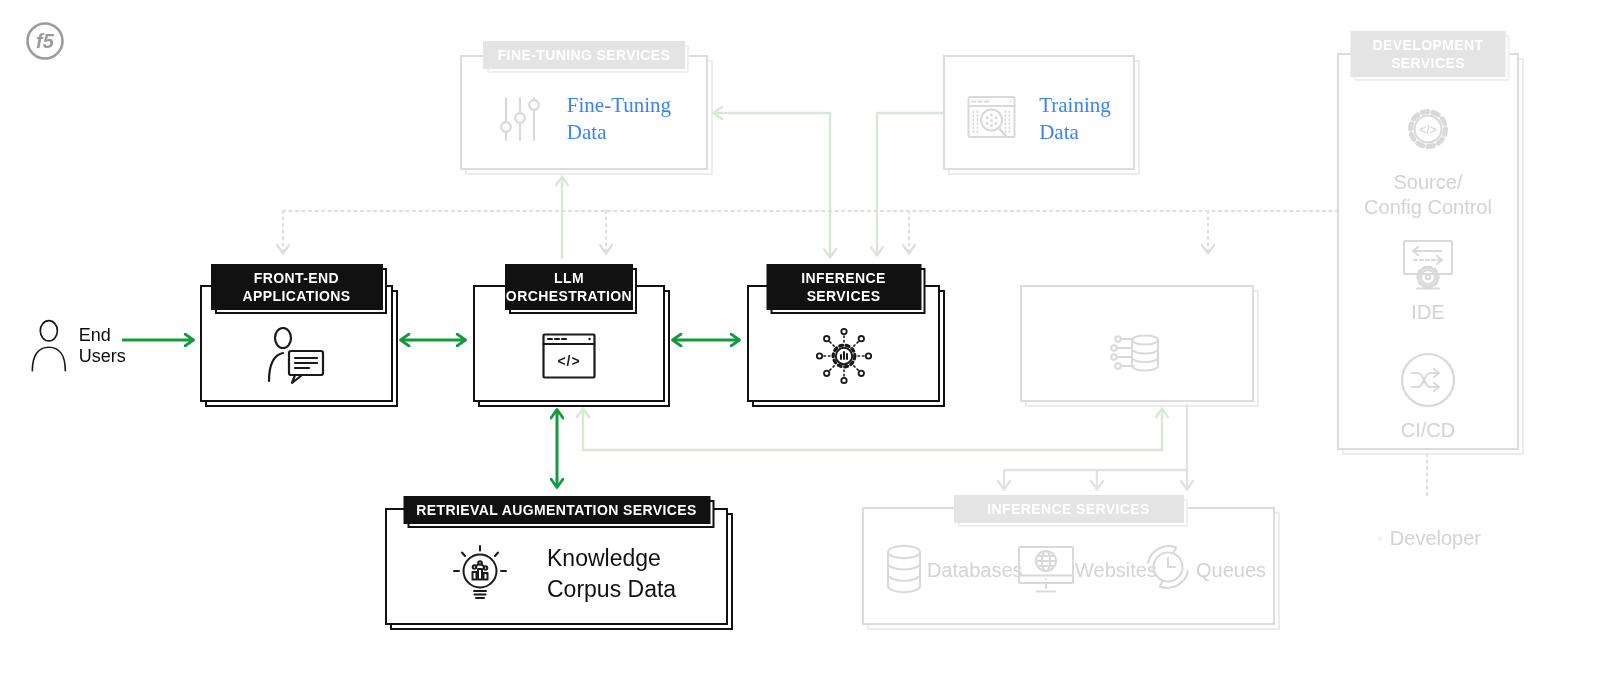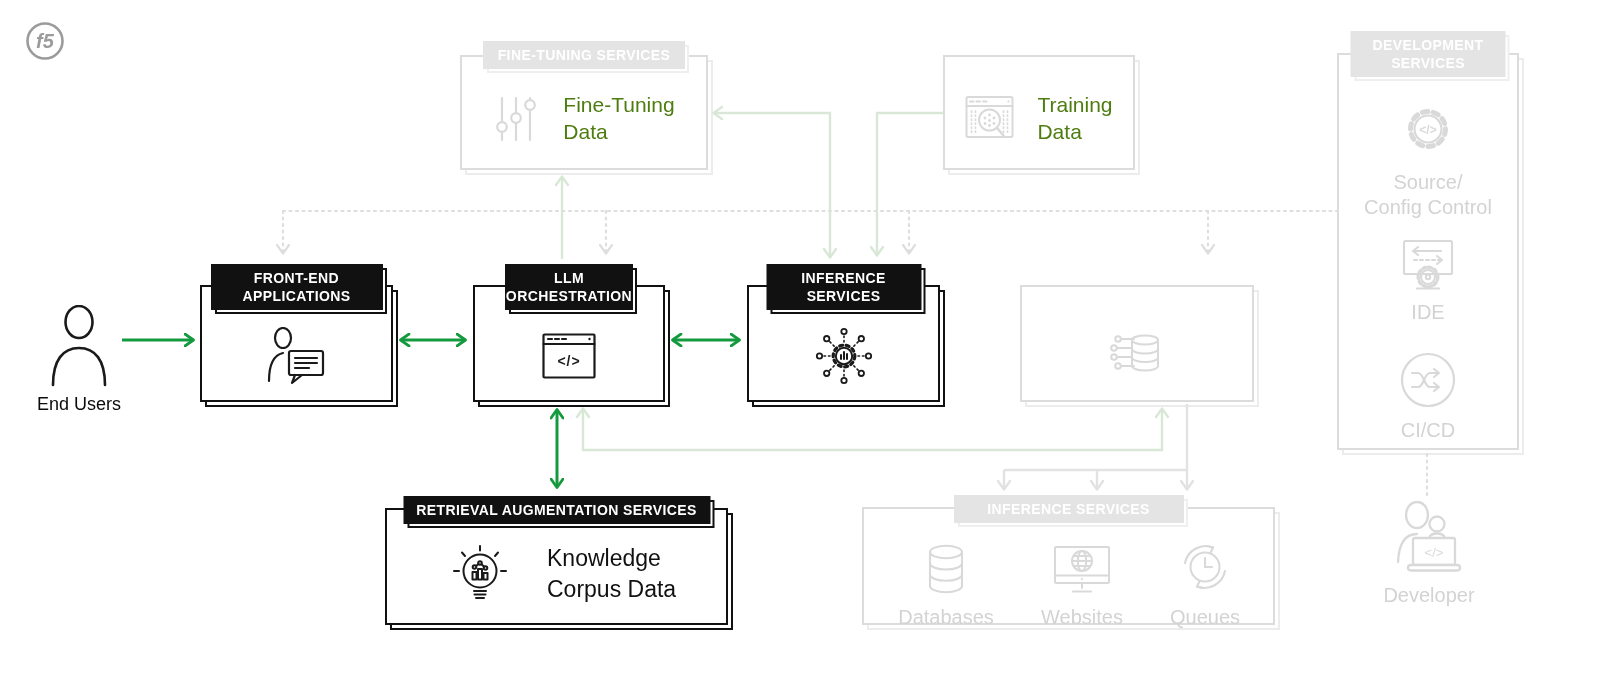--- a/index.html
+++ b/index.html
@@ -12,29 +12,29 @@
 
   .hdr{position:absolute;left:50%;transform:translateX(-50%);display:flex;align-items:center;justify-content:center;
        text-align:center;font-weight:bold;font-size:14px;line-height:1.3;letter-spacing:.4px;color:#ffffff;
        white-space:pre-line;box-sizing:border-box;padding:2px 8px;}
   .hdr.dark{background:#111;box-shadow:4px 4px 0 -2px #ffffff,4px 4px 0 0 #111;}
   .hdr.ghost{background:#e4e4e4;box-shadow:4px 4px 0 -2px #ffffff,4px 4px 0 0 #efefef;}
 
   .content{position:absolute;left:0;right:0;top:0;bottom:0;display:flex;align-items:center;justify-content:center;}
   .row{display:flex;align-items:center;}
 
-  .ghost-label{color:#4d7c0f;font-size:21px;line-height:1.28;white-space:pre-line;}
+  .ghost-label{color:#3b82f6;font-size:21px;line-height:1.28;white-space:pre-line;font-family:Liberation Serif, serif;}
   .ghost-small{color:#d3d3d3;font-size:20px;line-height:1.25;text-align:center;white-space:pre-line;}
   .dark-label{color:#111;font-size:23px;line-height:1.32;white-space:pre-line;}
 
   .dev-item{position:absolute;left:0;width:100%;display:flex;flex-direction:column;align-items:center;gap:9px;}
-  .ds-item{position:absolute;top:26px;width:130px;display:flex;flex-direction:column;align-items:center;}
+  .ds-item{position:absolute;top:26px;width:130px;display:flex;flex-direction:row;align-items:center;}
   .ds-icon{height:60px;display:flex;align-items:flex-end;margin-bottom:10px;}
 
-  .figure{position:absolute;display:flex;flex-direction:column;align-items:center;gap:7px;}
+  .figure{position:absolute;display:flex;align-items:center;gap:7px;}
   .figure .cap{font-size:18px;color:#0b0b0b;}
 
   svg{display:block;}
   svg text{font-family:"Liberation Sans",sans-serif;}
   .ic{fill:none;stroke-linecap:round;stroke-linejoin:round;}
   .ic.black{stroke:#1a1a1a;}
   .ic.ghost{stroke:#d9d9d9;}
 
   #wires{position:absolute;left:0;top:0;pointer-events:none;}
   .lg{stroke:#149a3e;stroke-width:3;fill:none;}

